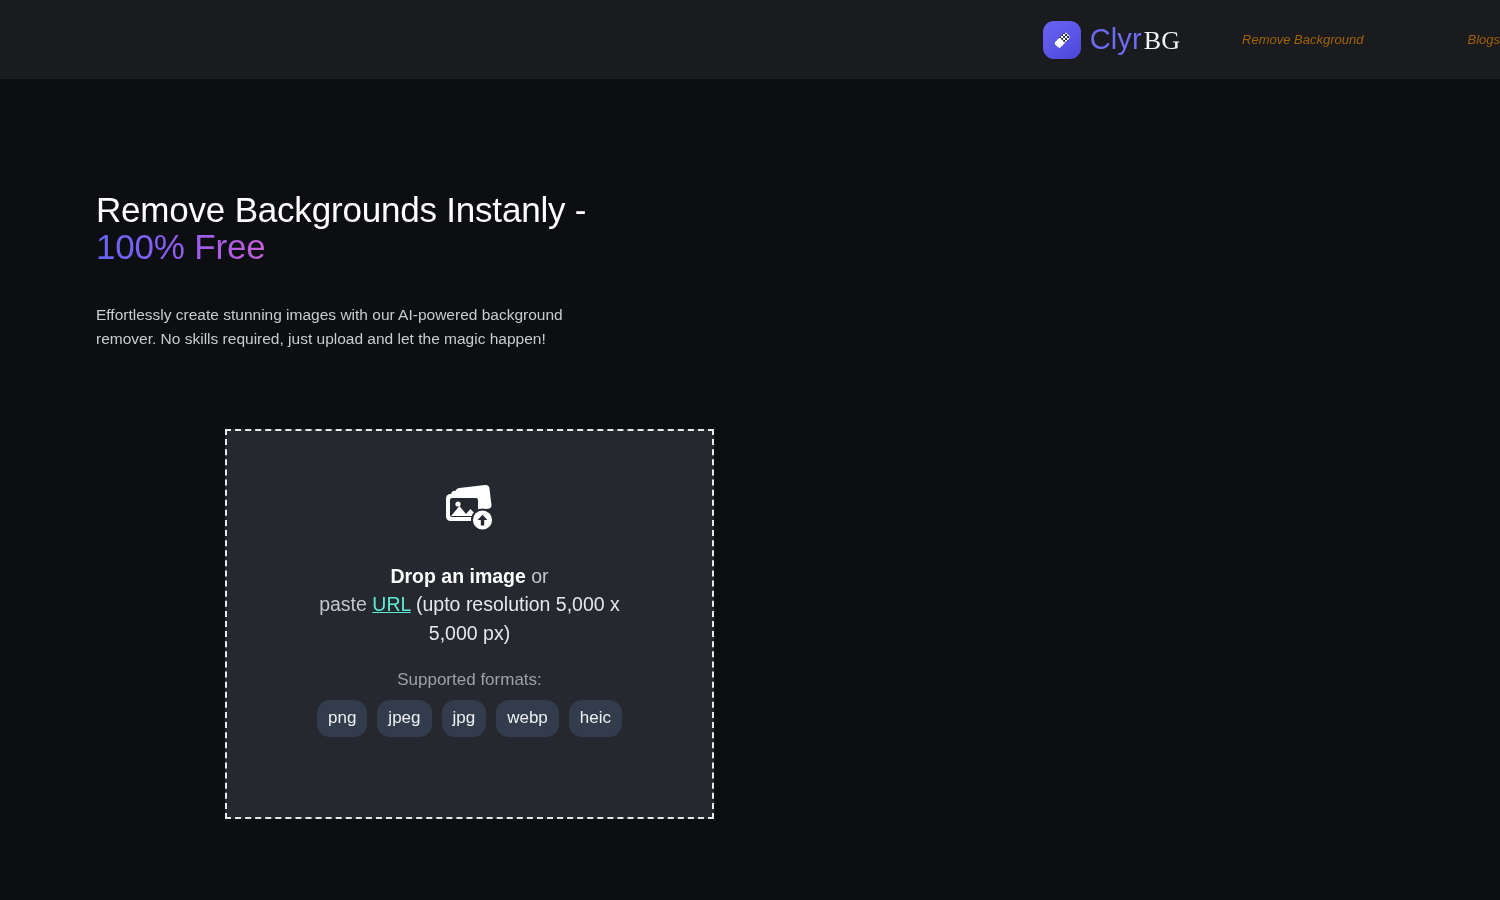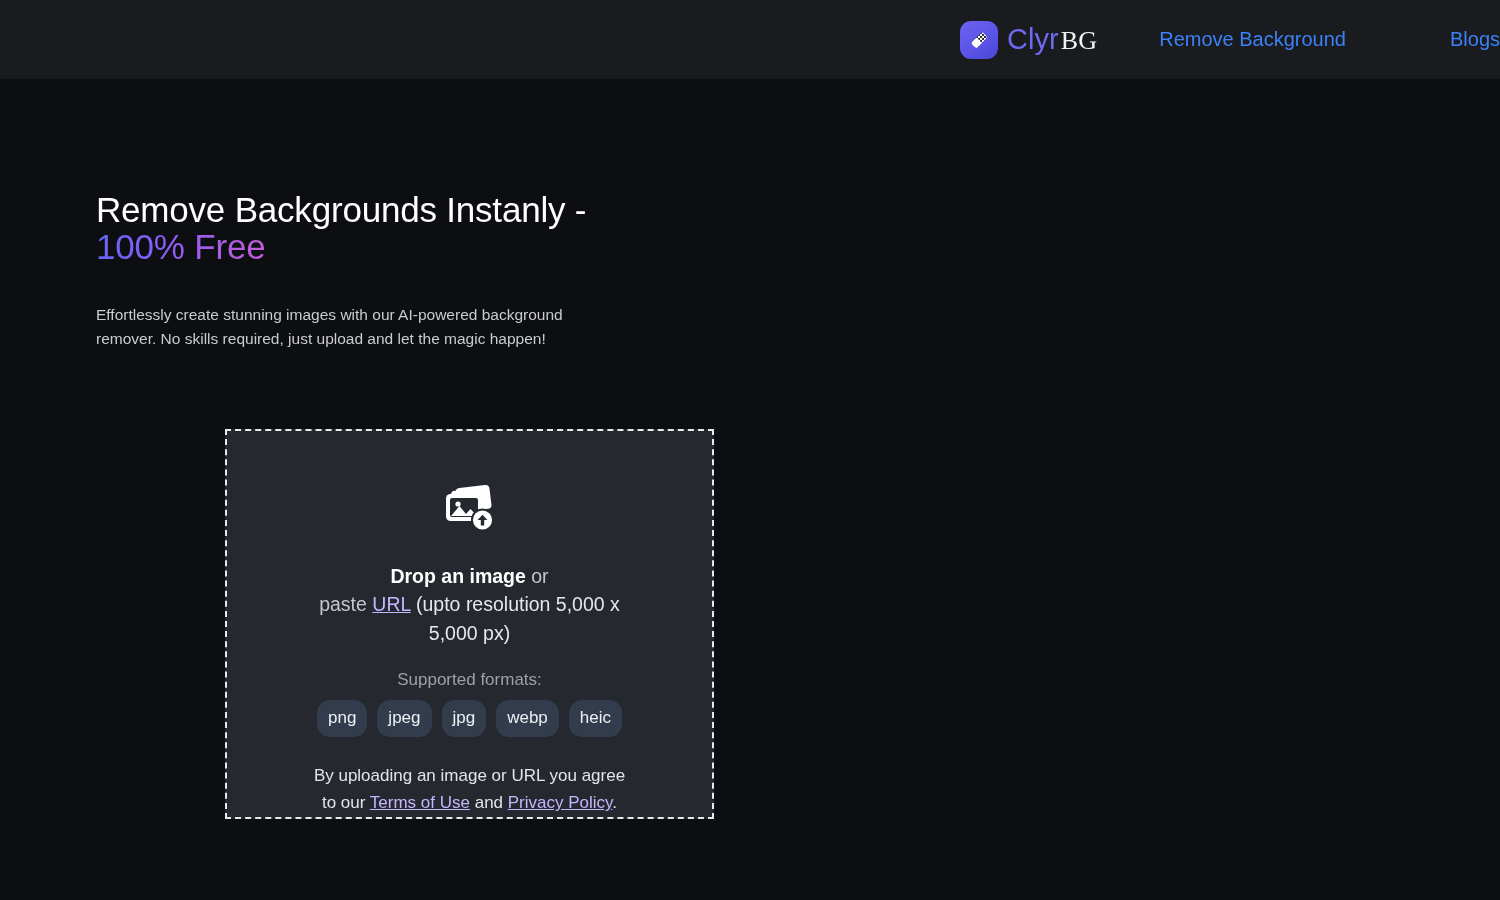--- a/index.html
+++ b/index.html
@@ -64,26 +64,27 @@
     font-size: 26px;
     margin-left: 2px;
   }
   .main-nav {
     display: flex;
     align-items: center;
     gap: 0;
     margin-left: 62px;
   }
   .nav-link {
-    color: #3b82f6;
-    font-size: 20px;
+    color: #a16207;
+    font-size: 13px;
     text-decoration: none;
     padding: 6px 0;
     cursor: pointer;
     white-space: nowrap;
+    font-style: italic;
   }
   .nav-link + .nav-link { margin-left: 104px; }
 
   
   .hero {
     position: absolute;
     top: 79px;
     left: 0;
     width: 1500px;
     padding-left: 96px;
@@ -144,21 +145,21 @@
     font-size: 19.5px;
     line-height: 1.45;
     color: #e6e7ea;
   }
   .dz-headline .strong {
     font-weight: 700;
     color: #ffffff;
   }
   .dz-headline .muted { color: #c3c6cb; }
   .dz-link {
-    color: #c4b5fd;
+    color: #5eead4;
     cursor: pointer;
   }
   .dz-formats-label {
     margin-top: 23px;
     font-size: 17px;
     color: #9ca1a9;
   }
   .dz-formats {
     margin-top: 10px;
     display: flex;
@@ -245,16 +246,13 @@
   <div class="dz-formats-label">Supported formats:</div>
 
   <div class="dz-formats">
     <span class="format-chip">png</span>
     <span class="format-chip">jpeg</span>
     <span class="format-chip">jpg</span>
     <span class="format-chip">webp</span>
     <span class="format-chip">heic</span>
   </div>
 
-  <div class="dz-terms">
-    <span>By uploading an image or URL you agree to our </span><a class="dz-link" href="#">Terms of Use</a><span> and </span><a class="dz-link" href="#">Privacy Policy</a><span>.</span>
-  </div>
 </div>
 
 </body></html>

